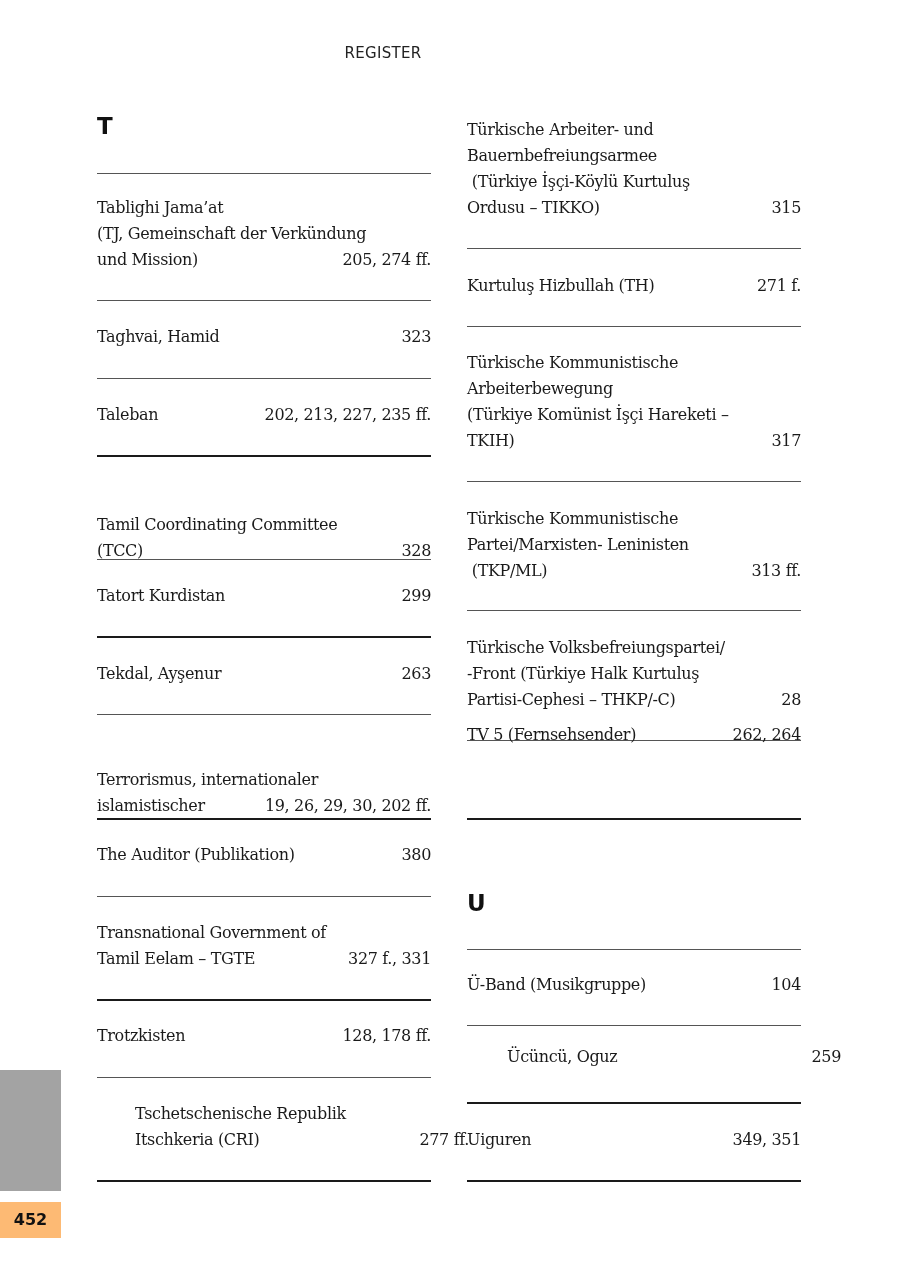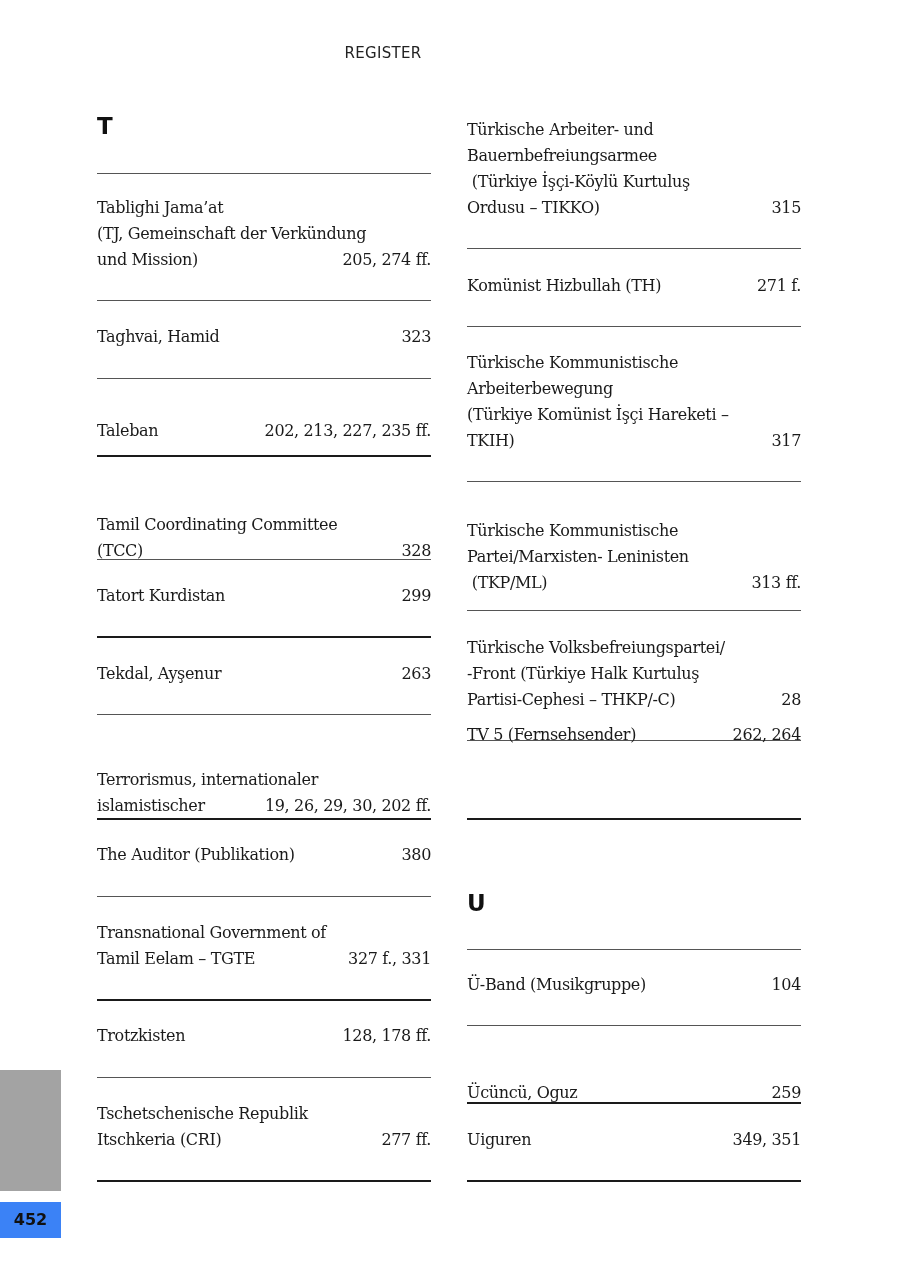--- a/index.html
+++ b/index.html
@@ -29,21 +29,21 @@
   .entry .pages {
     position: absolute; right: 0; bottom: 0; line-height: 26px;
     letter-spacing: -0.35px; white-space: nowrap;
   }
   .tab-block {
     position: absolute; left: 0; top: 1070px; width: 61px; height: 121px;
     background: #a3a3a3;
   }
   .page-num {
     position: absolute; left: 0; top: 1202px; width: 61px; height: 36px;
-    background: #3b82f6;
+    background: #fdba74;
     font-family: "DejaVu Sans", "Liberation Sans", sans-serif;
     font-weight: bold; font-size: 16px; line-height: 36px; text-align: center; color: #111;
   }
 </style>
 </head>
 <body>
 
 <div class="running-head">REGISTER</div>
 
 <div class="col left" style="top:0;height:1277px;">
@@ -57,21 +57,21 @@
     <div class="pages">205, 274 ff.</div>
   </div>
   <div class="rule thin" style="top:300px;"></div>
 
   <div class="entry" style="top:324px;">
     <div class="lines">Taghvai, Hamid</div>
     <div class="pages">323</div>
   </div>
   <div class="rule thin" style="top:378px;"></div>
 
-  <div class="entry" style="top:418px;">
+  <div class="entry" style="top:402px;">
     <div class="lines">Taleban</div>
     <div class="pages">202, 213, 227, 235 ff.</div>
   </div>
   <div class="rule thick" style="top:455px;"></div>
 
   <div class="entry" style="top:480px;margin-top:32px;">
     <div class="lines"><span>Tamil Coordinating Committee</span>
 <span>(TCC)</span></div>
     <div class="pages">328</div>
   </div>
@@ -108,54 +108,54 @@
     <div class="pages">327 f., 331</div>
   </div>
   <div class="rule thick" style="top:999px;"></div>
 
   <div class="entry" style="top:1023px;">
     <div class="lines">Trotzkisten</div>
     <div class="pages">128, 178 ff.</div>
   </div>
   <div class="rule thin" style="top:1077px;"></div>
 
-  <div class="entry" style="top:1101px;">
+  <div class="entry" style="top:1101px;margin-left:38px;">
     <div class="lines"><span>Tschetschenische Republik</span>
 <span>Itschkeria (CRI)</span></div>
     <div class="pages">277 ff.</div>
   </div>
   <div class="rule thick" style="top:1180px;"></div>
 </div>
 
 <div class="col right" style="top:0;height:1277px;">
   <div class="entry" style="top:117px;">
     <div class="lines"><span>Türkische Arbeiter- und</span>
 <span>Bauernbefreiungsarmee</span>
 <span> (Türkiye İşçi-Köylü Kurtuluş</span>
 <span>Ordusu – TIKKO)</span></div>
     <div class="pages">315</div>
   </div>
   <div class="rule thin" style="top:248px;"></div>
 
   <div class="entry" style="top:273px;">
-    <div class="lines">Komünist Hizbullah (TH)</div>
+    <div class="lines">Kurtuluş Hizbullah (TH)</div>
     <div class="pages">271 f.</div>
   </div>
   <div class="rule thin" style="top:326px;"></div>
 
   <div class="entry" style="top:350px;">
     <div class="lines"><span>Türkische Kommunistische</span>
 <span>Arbeiterbewegung</span>
 <span>(Türkiye Komünist İşçi Hareketi –</span>
 <span>TKIH)</span></div>
     <div class="pages">317</div>
   </div>
   <div class="rule thin" style="top:481px;"></div>
 
-  <div class="entry" style="top:506px;margin-top:12px;">
+  <div class="entry" style="top:506px;">
     <div class="lines"><span>Türkische Kommunistische</span>
 <span>Partei/Marxisten- Leninisten</span>
 <span> (TKP/ML)</span></div>
     <div class="pages">313 ff.</div>
   </div>
   <div class="rule thin" style="top:610px;"></div>
 
   <div class="entry" style="top:635px;">
     <div class="lines"><span>Türkische Volksbefreiungspartei/</span>
 <span>-Front (Türkiye Halk Kurtuluş</span>
@@ -172,21 +172,21 @@
 
   <div class="letter" style="top:890px;">U</div>
   <div class="rule thin" style="top:949px;"></div>
 
   <div class="entry" style="top:972px;">
     <div class="lines">Ü-Band (Musikgruppe)</div>
     <div class="pages">104</div>
   </div>
   <div class="rule thin" style="top:1025px;"></div>
 
-  <div class="entry" style="top:1080px;">
+  <div class="entry" style="top:1044px;margin-left:40px;">
     <div class="lines">Ücüncü, Oguz</div>
     <div class="pages">259</div>
   </div>
   <div class="rule thick" style="top:1102px;"></div>
 
   <div class="entry" style="top:1127px;">
     <div class="lines">Uiguren</div>
     <div class="pages">349, 351</div>
   </div>
   <div class="rule thick" style="top:1180px;"></div>

